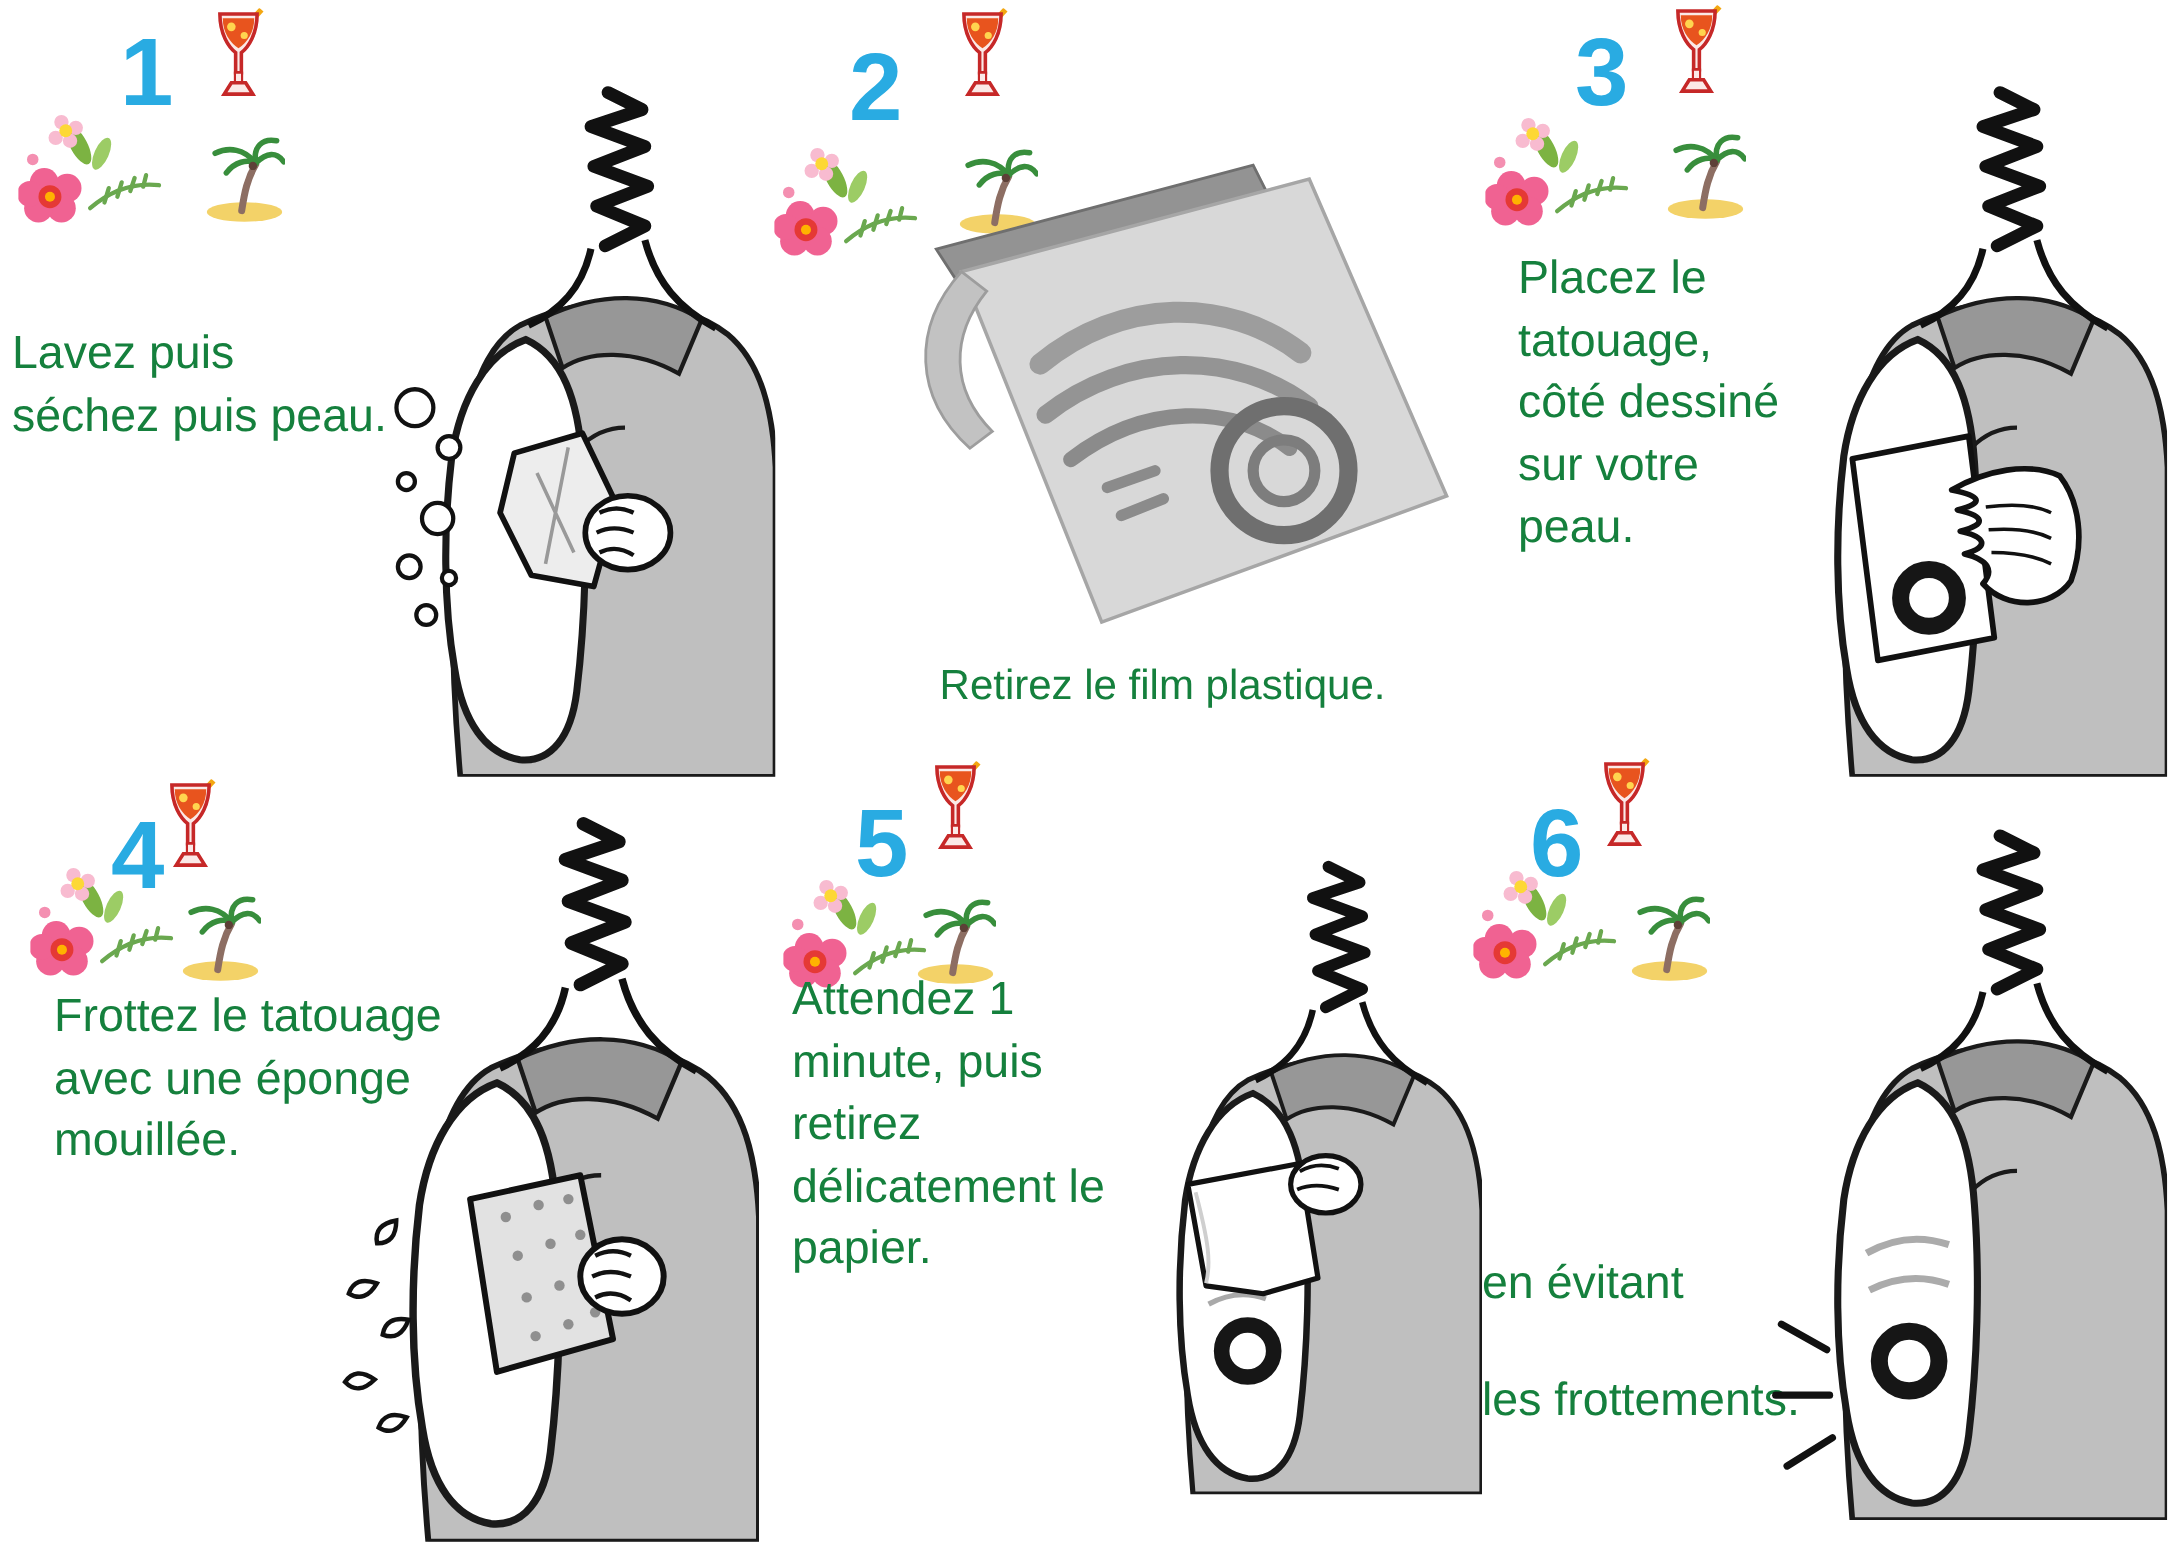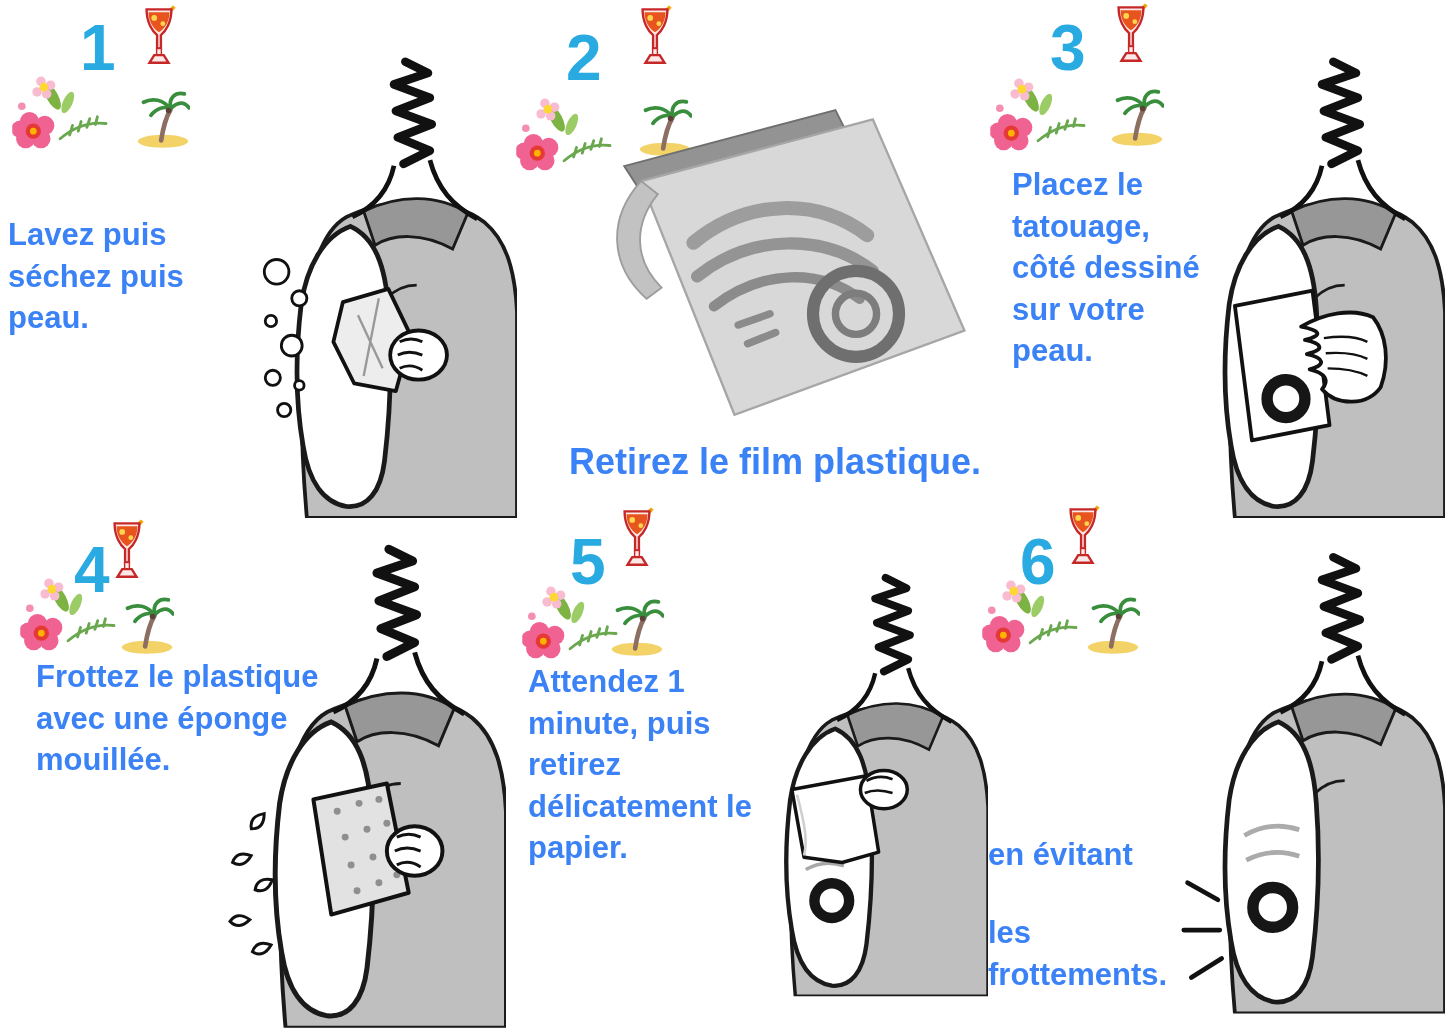--- a/index.html
+++ b/index.html
@@ -15,26 +15,26 @@
   .step { position: absolute; left: 0; top: 0; width: 100%; height: 100%; pointer-events: none; }
   .step-num {
     position: absolute;
     color: #29abe2;
     font-size: 64px;
     font-weight: 700;
     line-height: 1;
   }
   .caption {
     position: absolute;
-    color: #3b82f6;
-    font-weight: 700;
+    color: #15803d;
+    font-weight: 400;
     font-size: 31px;
     line-height: 1.34;
   }
-  .caption.center { text-align: center; font-size: 36px; }
+  .caption.center { text-align: center; font-size: 28px; }
   .icon { position: absolute; }
   .illus { position: absolute; }
 </style>
 </head>
 <body>
 
 <svg width="0" height="0" style="position:absolute" aria-hidden="true">
   <defs>
     <symbol id="person-figure" viewBox="0 0 280 490">
       <path d="M100 172 C150 148 212 152 246 178 C270 198 278 232 280 272 L280 490 L58 490 C50 400 50 300 62 240 C70 204 82 182 100 172 Z" fill="#bfbfbf" stroke="#1a1a1a" stroke-width="4"></path>
@@ -188,21 +188,21 @@
     <div class="step-num" style="left:74px;top:538px">4</div>
     <svg class="icon" style="left:106px;top:518px;width:42px;height:66px" viewBox="0 0 44 66">
         <use href="#icon-cocktail"></use>
       </svg>
     <svg class="icon" style="left:20px;top:570px;width:100px;height:88px" viewBox="0 0 104 92">
         <use href="#icon-flowers"></use>
       </svg>
     <svg class="icon" style="left:120px;top:594px;width:54px;height:62px" viewBox="0 0 58 64">
         <use href="#icon-palm"></use>
       </svg>
-    <div class="caption" style="left:36px;top:656px;width:288px">Frottez le plastique avec une éponge mouillée.</div>
+    <div class="caption" style="left:36px;top:656px;width:288px">Frottez le tatouage avec une éponge mouillée.</div>
     <svg class="illus" style="left:228px;top:540px;width:278px;height:489px" viewBox="0 0 280 490">
       <use href="#person-figure"></use>
       <g fill="#fff" stroke="#111" stroke-width="3">
         <path d="M30 272 q10 12 0 20 q-10 -8 0 -20 Z" transform="rotate(40 30 282)"></path>
         <path d="M14 310 q10 12 0 20 q-10 -8 0 -20 Z" transform="rotate(70 14 320)"></path>
         <path d="M36 336 q10 12 0 20 q-10 -8 0 -20 Z" transform="rotate(60 36 346)"></path>
         <path d="M12 372 q10 12 0 20 q-10 -8 0 -20 Z" transform="rotate(85 12 382)"></path>
         <path d="M34 400 q10 12 0 20 q-10 -8 0 -20 Z" transform="rotate(70 34 410)"></path>
       </g>
       <g>
@@ -231,21 +231,21 @@
     <div class="step-num" style="left:570px;top:530px">5</div>
     <svg class="icon" style="left:616px;top:506px;width:42px;height:66px" viewBox="0 0 44 66">
         <use href="#icon-cocktail"></use>
       </svg>
     <svg class="icon" style="left:522px;top:578px;width:100px;height:88px" viewBox="0 0 104 92">
         <use href="#icon-flowers"></use>
       </svg>
     <svg class="icon" style="left:610px;top:596px;width:54px;height:62px" viewBox="0 0 58 64">
         <use href="#icon-palm"></use>
       </svg>
-    <div class="caption" style="left:528px;top:661px;width:235px">Attendez 1 minute, puis retirez délicatement le papier.</div>
+    <div class="caption" style="left:528px;top:645px;width:235px">Attendez 1 minute, puis retirez délicatement le papier.</div>
     <svg class="illus" style="left:745px;top:538px;width:243px;height:491px" viewBox="0 0 280 490">
       <use href="#person-figure"></use>
       <g>
         <path d="M70 344 q22 -12 44 -4" stroke="#a9a9a9" stroke-width="4" fill="none"></path>
         <circle cx="100" cy="380" r="20" fill="none" stroke="#161616" stroke-width="12"></circle>
       </g>
       <g>
         <path d="M54 252 L140 236 L154 324 L112 336 L68 330 Z" fill="#fff" stroke="#111" stroke-width="4" stroke-linejoin="round"></path>
         <path d="M60 258 C70 296 72 312 68 328" stroke="#cfcfcf" stroke-width="3" fill="none"></path>
         <ellipse cx="160" cy="252" rx="27" ry="22" fill="#fff" stroke="#111" stroke-width="4"></ellipse>

